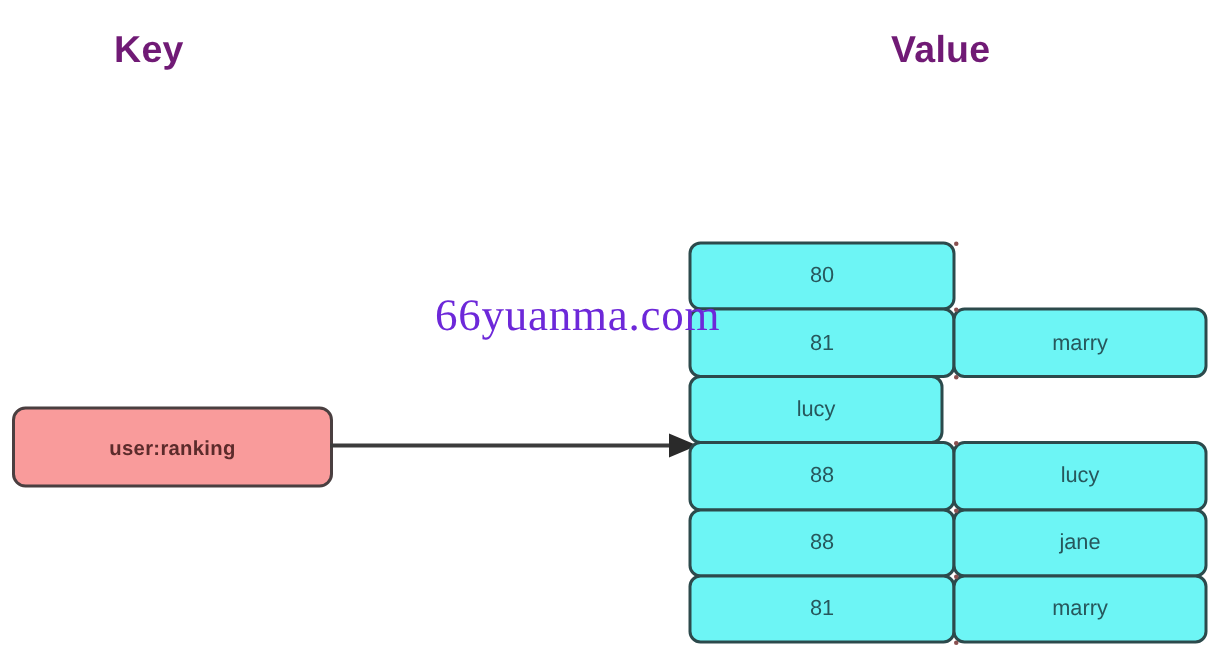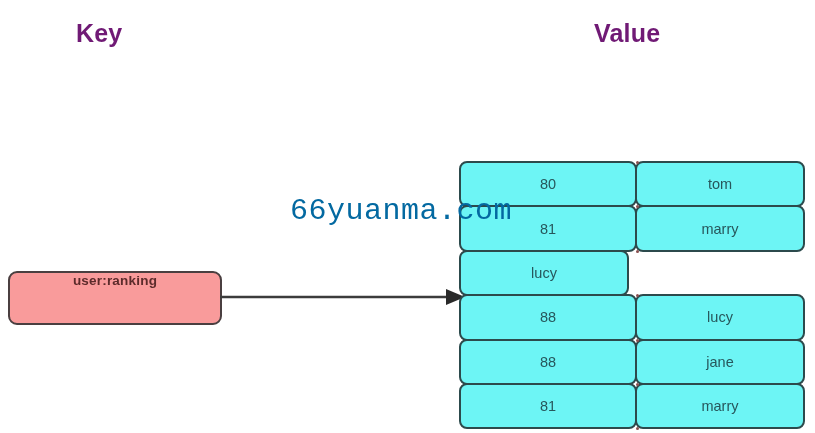--- a/index.html
+++ b/index.html
@@ -36,21 +36,21 @@
     position: absolute;
     left: 8px;
     top: 271px;
     width: 214px;
     height: 54px;
     box-sizing: border-box;
     background: #f99b9b;
     border: 2px solid #4a3f40;
     border-radius: 9px;
     display: flex;
-    align-items: flex-start;
+    align-items: center;
     justify-content: center;
   }
   #key-node-label {
     font-family: "Liberation Sans", sans-serif;
     font-weight: bold;
     font-size: 13.5px;
     color: #5c2b2b;
     letter-spacing: 0.2px;
     white-space: nowrap;
   }
@@ -62,23 +62,23 @@
     top: 283px;
     width: 245px;
     height: 28px;
   }
 
   
   #watermark {
     position: absolute;
     left: 290px;
     top: 194px;
-    font-family: Liberation Mono, monospace;
+    font-family: Liberation Serif, serif;
     font-size: 30px;
-    color: #0369a1;
+    color: #6d28d9;
     letter-spacing: 0.5px;
     white-space: nowrap;
     z-index: 5;
     pointer-events: none;
   }
 
   
   #value-table {
     position: absolute;
     left: 460px;
@@ -132,21 +132,20 @@
   </div>
 
   <svg id="arrow" viewBox="0 0 245 28" xmlns="http://www.w3.org/2000/svg">
     <line x1="0" y1="14" x2="228" y2="14" stroke="#3c3c3c" stroke-width="2.6"></line>
     <polygon points="226,6 245,14 226,22" fill="#2a2a2a"></polygon>
   </svg>
 
   <div id="value-table">
       <div class="table-row">
         <div class="cell cell-score">80</div>
-        <div class="cell cell-name">tom</div>
       </div>
       <div class="table-row">
         <div class="cell cell-score">81</div>
         <div class="cell cell-name">marry</div>
       </div>
       <div class="table-row">
         <div class="cell cell-name">lucy</div>
       </div>
       <div class="table-row">
         <div class="cell cell-score">88</div>

